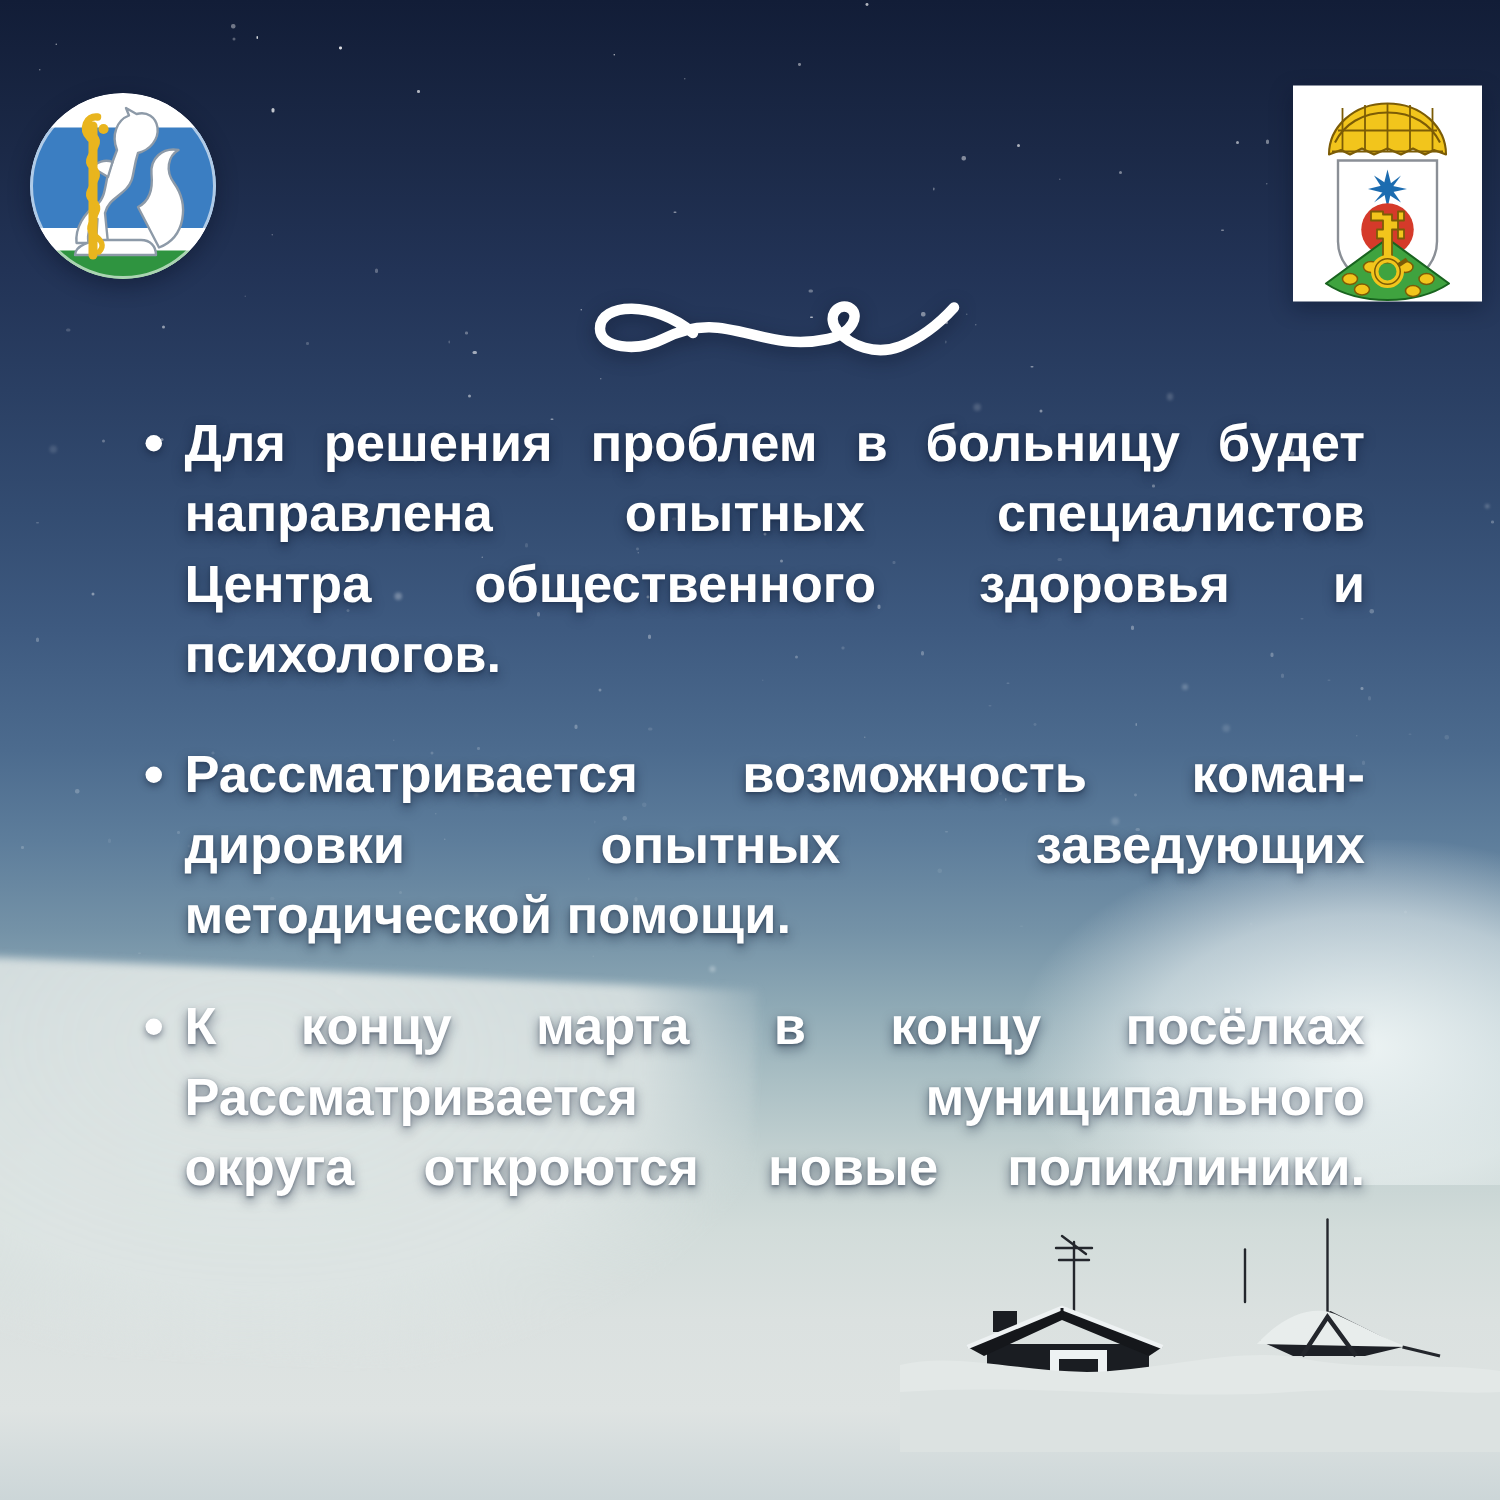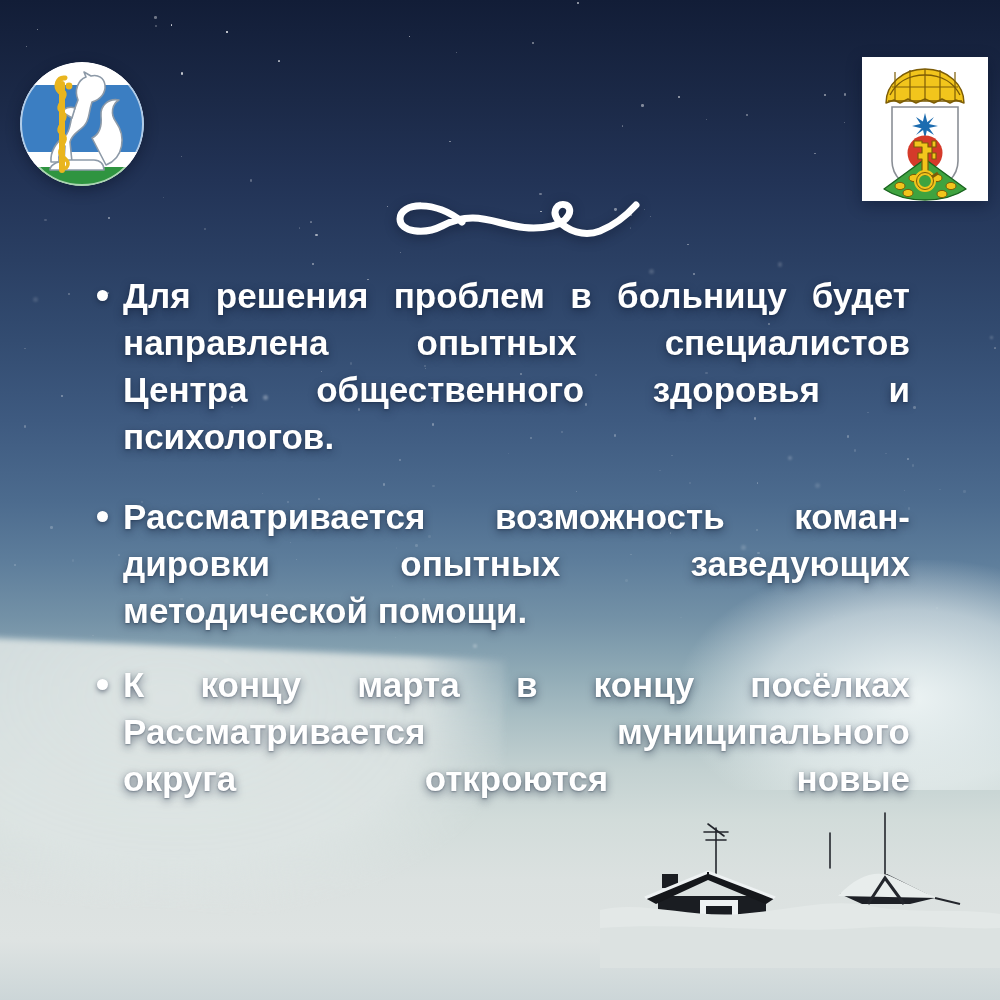--- a/index.html
+++ b/index.html
@@ -362,20 +362,21 @@
           <span>посёлках</span>
         </div>
         <div class="bline">
           <span>Рассматривается</span>
           <span>муниципального</span>
         </div>
         <div class="bline">
           <span>округа</span>
           <span>откроются</span>
           <span>новые</span>
+          <span>поликлиники.</span>
         </div>
       </li>
     </ul>
 
   <svg class="scene" viewBox="0 0 400 190">
     <g stroke="#23262c" stroke-width="1.6" stroke-linecap="round">
       <line x1="285" y1="35" x2="285" y2="115"></line>
       <line x1="230" y1="55" x2="230" y2="90"></line>
       <line x1="116" y1="50" x2="116" y2="96"></line>
       <line x1="104" y1="54" x2="128" y2="54"></line>

